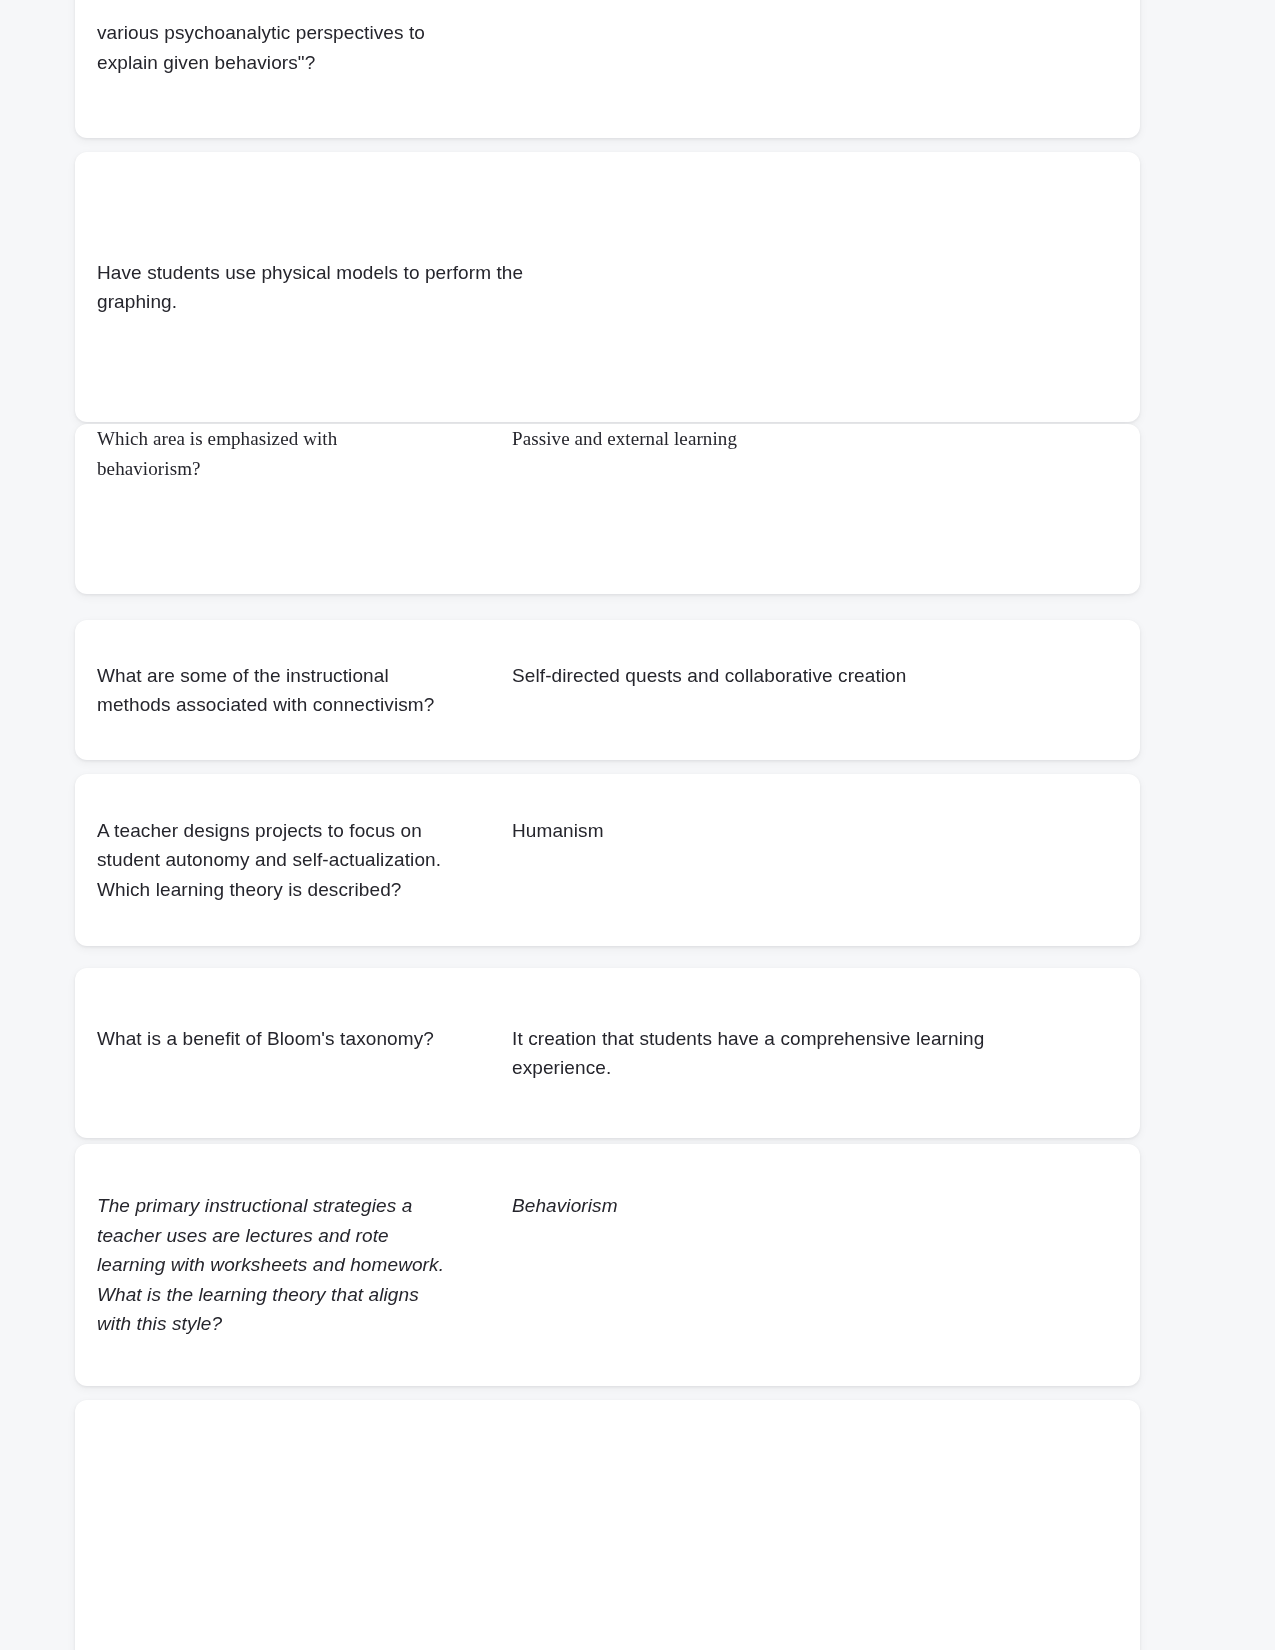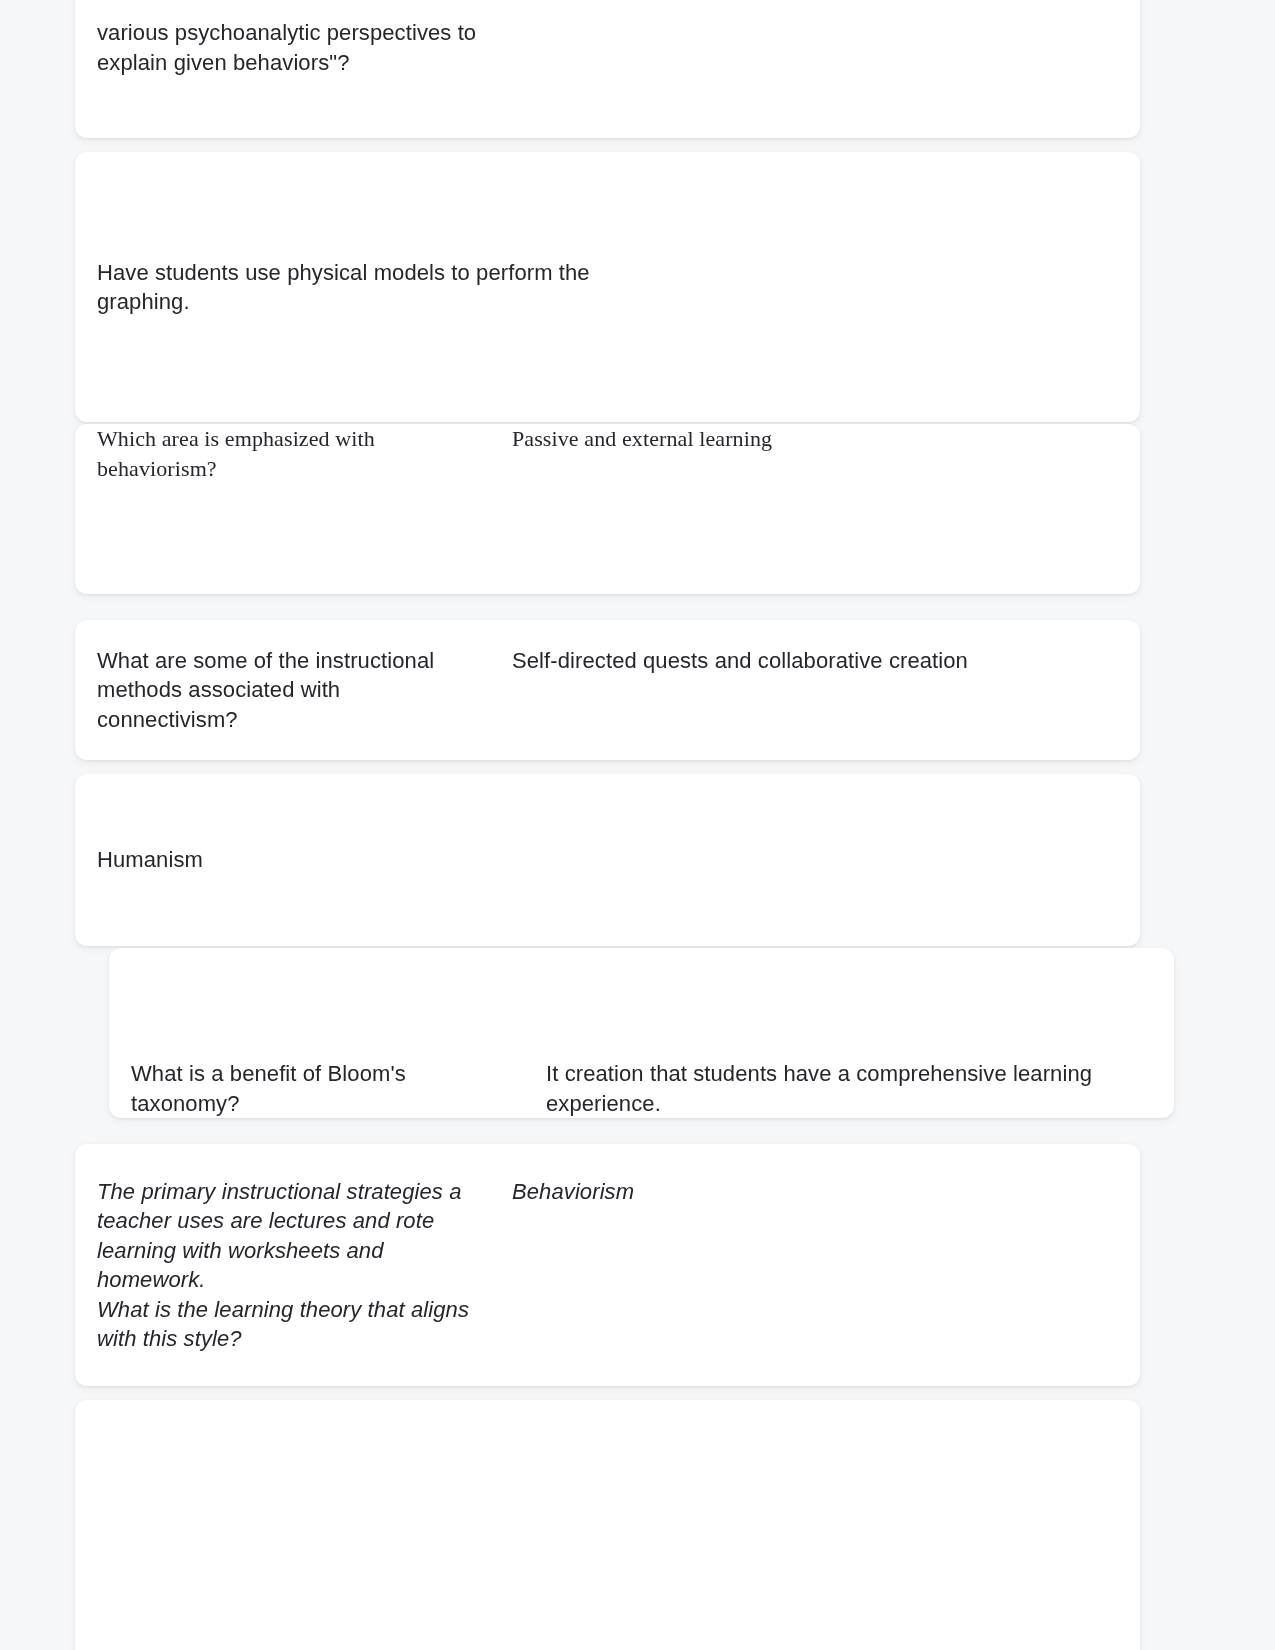--- a/index.html
+++ b/index.html
@@ -50,35 +50,35 @@
   }
 
   .definition {
     flex: 1 1 auto;
     padding-right: 40px;
     box-sizing: border-box;
   }
 
   .term-text,
   .definition-text {
-    font-size: 22px;
+    font-size: 19px;
     line-height: 29.5px;
     color: #25252c;
     font-weight: 400;
     letter-spacing: 0.1px;
     white-space: pre-line;
   }
 
   
   #card-0 { top: -90px;   height: 228px; align-items: flex-start; padding-top: 108px; }
   #card-1 { top: 152px;  height: 270px; align-items: center; }
   #card-2 { top: 424px;  height: 170px; align-items: flex-start; font-family: Liberation Serif, serif; }
   #card-3 { top: 620px;  height: 140px; align-items: center; }
   #card-4 { top: 774px;  height: 172px; align-items: center; }
-  #card-5 { top: 948px;  height: 170px; align-items: flex-end; margin-left: 34px; }
+  #card-5 { top: 968px;  height: 170px; align-items: center; }
   #card-6 { top: 1144px; height: 242px; align-items: center; font-style: italic; }
   #card-7 { top: 1400px; height: 270px; align-items: center; }
 </style>
 </head>
 <body>
 
 <div id="flashcard-list">
 
   <div class="card" id="card-0">
     <div class="card-inner">
@@ -120,20 +120,25 @@
 methods associated with connectivism?</span>
       </div>
       <div class="definition">
         <span class="definition-text">Self-directed quests and collaborative creation</span>
       </div>
     </div>
   </div>
 
   <div class="card" id="card-4">
     <div class="card-inner">
+      <div class="term">
+        <span class="term-text">A teacher designs projects to focus on
+student autonomy and self-actualization.
+Which learning theory is described?</span>
+      </div>
       <div class="definition">
         <span class="definition-text">Humanism</span>
       </div>
     </div>
   </div>
 
   <div class="card" id="card-5">
     <div class="card-inner">
       <div class="term">
         <span class="term-text">What is a benefit of Bloom's taxonomy?</span>

